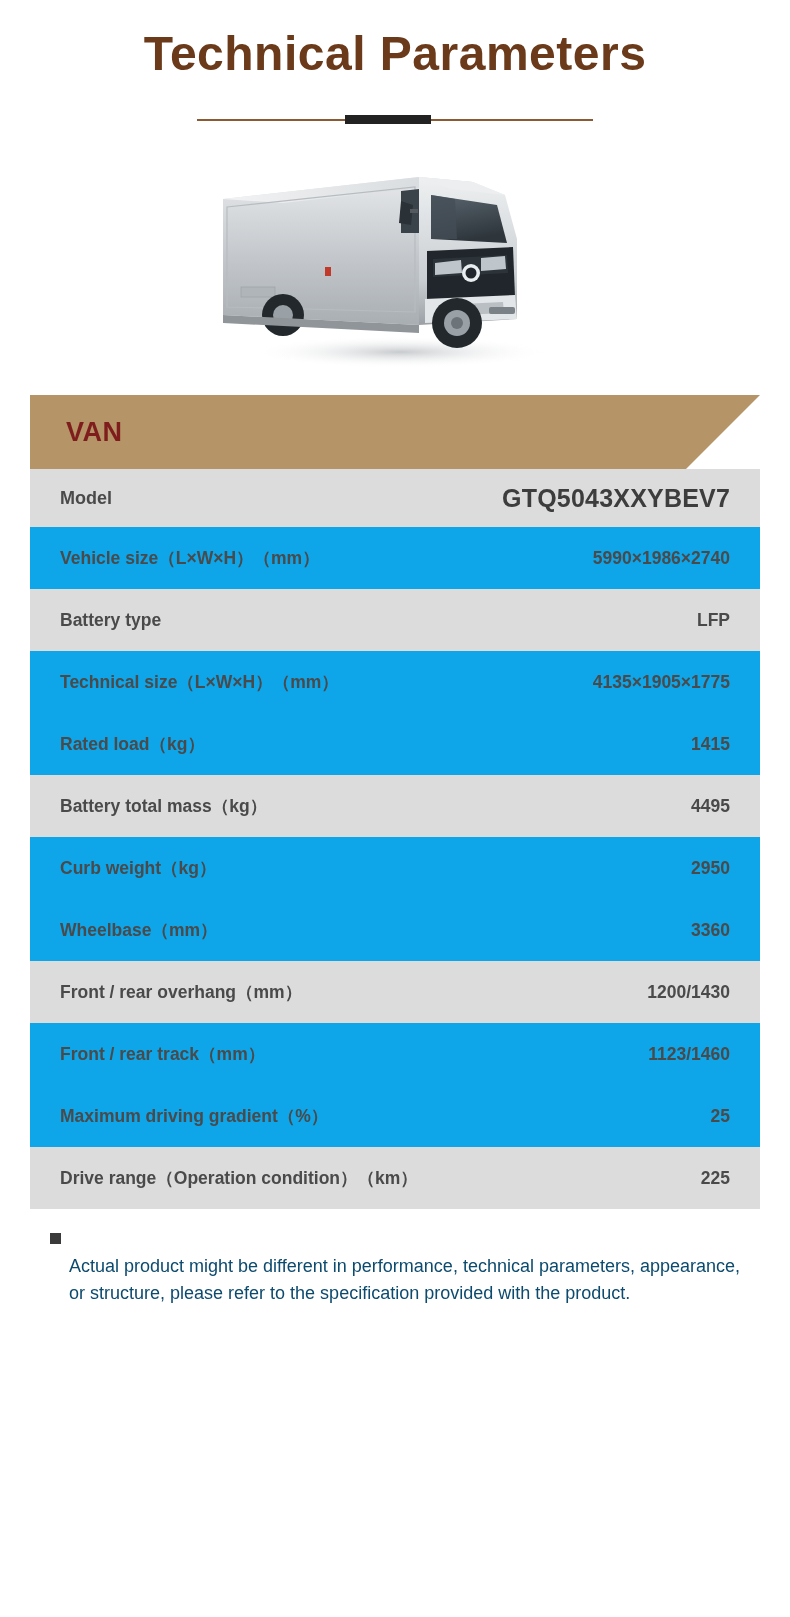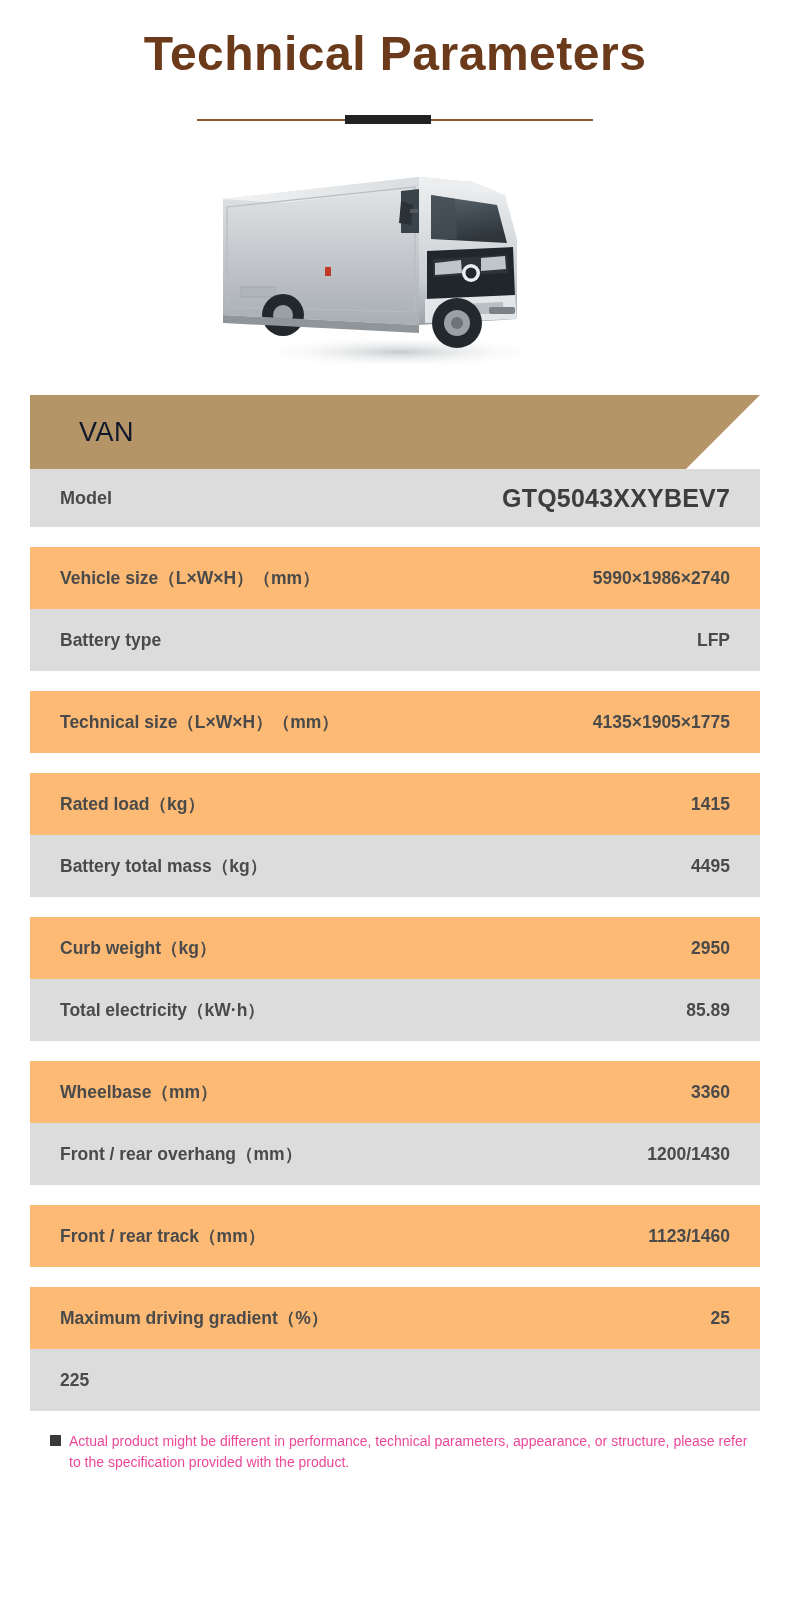--- a/index.html
+++ b/index.html
@@ -69,42 +69,43 @@
   .band-notch {
     position: absolute;
     right: 0; top: 0;
     width: 0; height: 0;
     border-style: solid;
     border-width: 0 0 74px 74px;
     border-color: transparent transparent #ffffff transparent;
   }
   .band-label {
     position: absolute;
-    left: 49px; top: 50%;
+    left: 36px; top: 50%;
     transform: translateY(-50%);
-    color: #0f172a;
+    color: #7f1d1d;
     font-size: 27px;
     letter-spacing: 0.5px;
+    font-weight: bold;
   }
 
   
   .table {
     width: 730px;
     margin: 0 auto;
     font-weight: bold;
   }
   .row {
     display: flex;
     align-items: center;
     justify-content: space-between;
     height: 62px;
     padding: 0 30px;
   }
   .row.odd  { background: #dcdcdc; }
-  .row.even { background: #fdba74; margin-top: 20px; }
+  .row.even { background: #0ea5e9; }
   .row .label {
     font-size: 17.5px;
     color: #4a4a4a;
     white-space: nowrap;
   }
   .row .value {
     font-size: 17.5px;
     color: #4a4a4a;
     text-align: right;
     white-space: nowrap;
@@ -128,23 +129,24 @@
   }
   .footnote-mark {
     width: 11px;
     height: 11px;
     background: #3a3a3a;
     margin-top: 4px;
     margin-right: 8px;
     flex: 0 0 auto;
   }
   .footnote-text {
-    font-size: 14px;
-    color: #ec4899;
+    font-size: 18px;
+    color: #0c4a6e;
     line-height: 1.5;
+    margin-top: 24px;
   }
 </style>
 </head>
 <body>
 
 <div class="page">
 
   <h1 class="title">Technical Parameters</h1>
 
   <div class="divider-wrap">
@@ -265,24 +267,20 @@
     <div class="row odd">
       <span class="label">Battery total mass（kg）</span>
       <span class="value">4495</span>
     </div>
 
     <div class="row even">
       <span class="label">Curb weight（kg）</span>
       <span class="value">2950</span>
     </div>
 
-    <div class="row odd">
-      <span class="label">Total electricity（kW·h）</span>
-      <span class="value">85.89</span>
-    </div>
 
     <div class="row even">
       <span class="label">Wheelbase（mm）</span>
       <span class="value">3360</span>
     </div>
 
     <div class="row odd">
       <span class="label">Front / rear overhang（mm）</span>
       <span class="value">1200/1430</span>
     </div>
@@ -292,20 +290,21 @@
       <span class="value">1123/1460</span>
     </div>
 
 
     <div class="row even">
       <span class="label">Maximum driving gradient（%）</span>
       <span class="value">25</span>
     </div>
 
     <div class="row odd">
+      <span class="label">Drive range（Operation condition）（km）</span>
       <span class="value">225</span>
     </div>
 
   </div>
 
   <div class="footnote">
     <span class="footnote-mark"></span>
     <span class="footnote-text">Actual product might be different in performance, technical parameters, appearance, or structure, please refer to the specification provided with the product.</span>
   </div>
 

